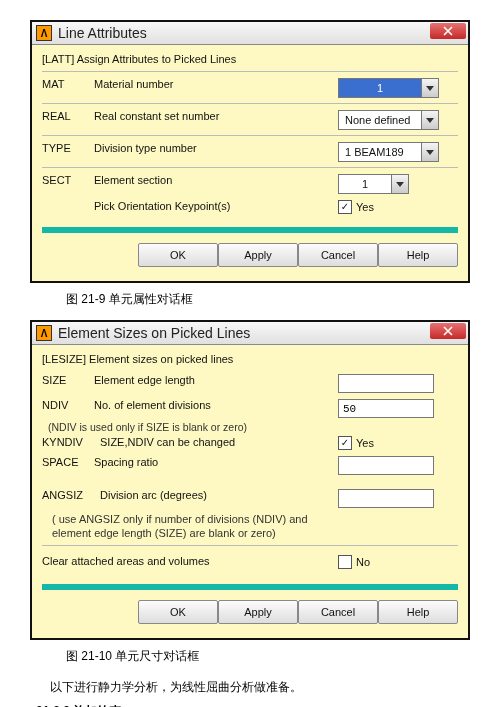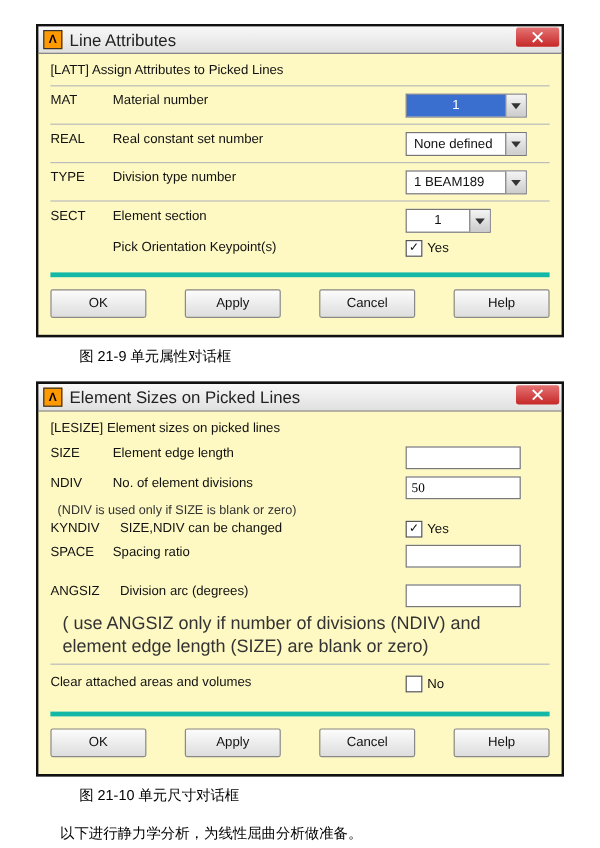--- a/index.html
+++ b/index.html
@@ -15,30 +15,30 @@
 .row{display:flex;align-items:flex-start;padding:3px 0;font-size:11px;color:#111}
 .row.bt{border-top:1px solid #bbb;padding-top:6px;margin-top:2px}
 .lab{flex:0 0 52px}
 .desc{flex:1}
 .ctl{flex:0 0 120px;text-align:left}
 .combo{display:inline-flex;align-items:center;height:18px;border:1px solid #777;background:#fff;font-size:11px}
 .combo .val{padding:0 6px;min-width:70px;height:18px;line-height:18px;display:inline-block}
 .combo.sel .val{background:#3a6ecf;color:#fff}
 .combo .ar{width:16px;height:18px;background:linear-gradient(to bottom,#f4f4f4,#ccc);border-left:1px solid #777;display:flex;align-items:center;justify-content:center}
 .combo .ar:after{content:'';border-left:4px solid transparent;border-right:4px solid transparent;border-top:5px solid #333}
-.txt{border:1px solid #777;background:#fff;height:17px;width:86px;font-size:11px;padding:0 4px;font-family:Liberation Serif, serif}
+.txt{border:1px solid #777;background:#fff;height:17px;width:86px;font-size:11px;padding:0 4px;font-family:Liberation Mono, monospace}
 .chk{display:inline-flex;align-items:center;gap:4px;font-size:11px}
 .chk .box{width:12px;height:12px;border:1px solid #555;background:#fff;display:flex;align-items:center;justify-content:center;font-size:10px;line-height:1}
-.btnrow{display:flex;justify-content:space-between;padding:10px 0 6px 0;border-top:4px solid #14b8a6;margin-top:10px}
+.btnrow{display:flex;justify-content:flex-end;padding:10px 0 6px 0;border-top:6px solid #14b8a6;margin-top:10px}
 .btn{width:78px;height:22px;background:linear-gradient(to bottom,#fcfcfc,#ddd);border:1px solid #888;border-radius:2px;font-size:11px;display:flex;align-items:center;justify-content:center;color:#111}
 .caption{font-size:12px;margin:6px 0 12px 36px}
 .txtline{font-size:12px;margin:4px 0 4px 20px;line-height:1.7}
 .sechead{font-size:12px;font-weight:bold;margin:6px 0 4px 6px}
 .sub{font-size:10.5px;color:#333;margin-left:6px}
-.note{font-size:15px;color:#333;margin:2px 0 2px 10px}
+.note{font-size:11px;color:#333;margin:2px 0 2px 10px}
 hr.sep{border:none;border-top:1px solid #bbb;margin:6px 0}
 </style>
 </head>
 <body>
 
 <div class="page">
 
 <div class="dlg">
   <div class="titlebar">
     <span class="ticon">Λ</span>

